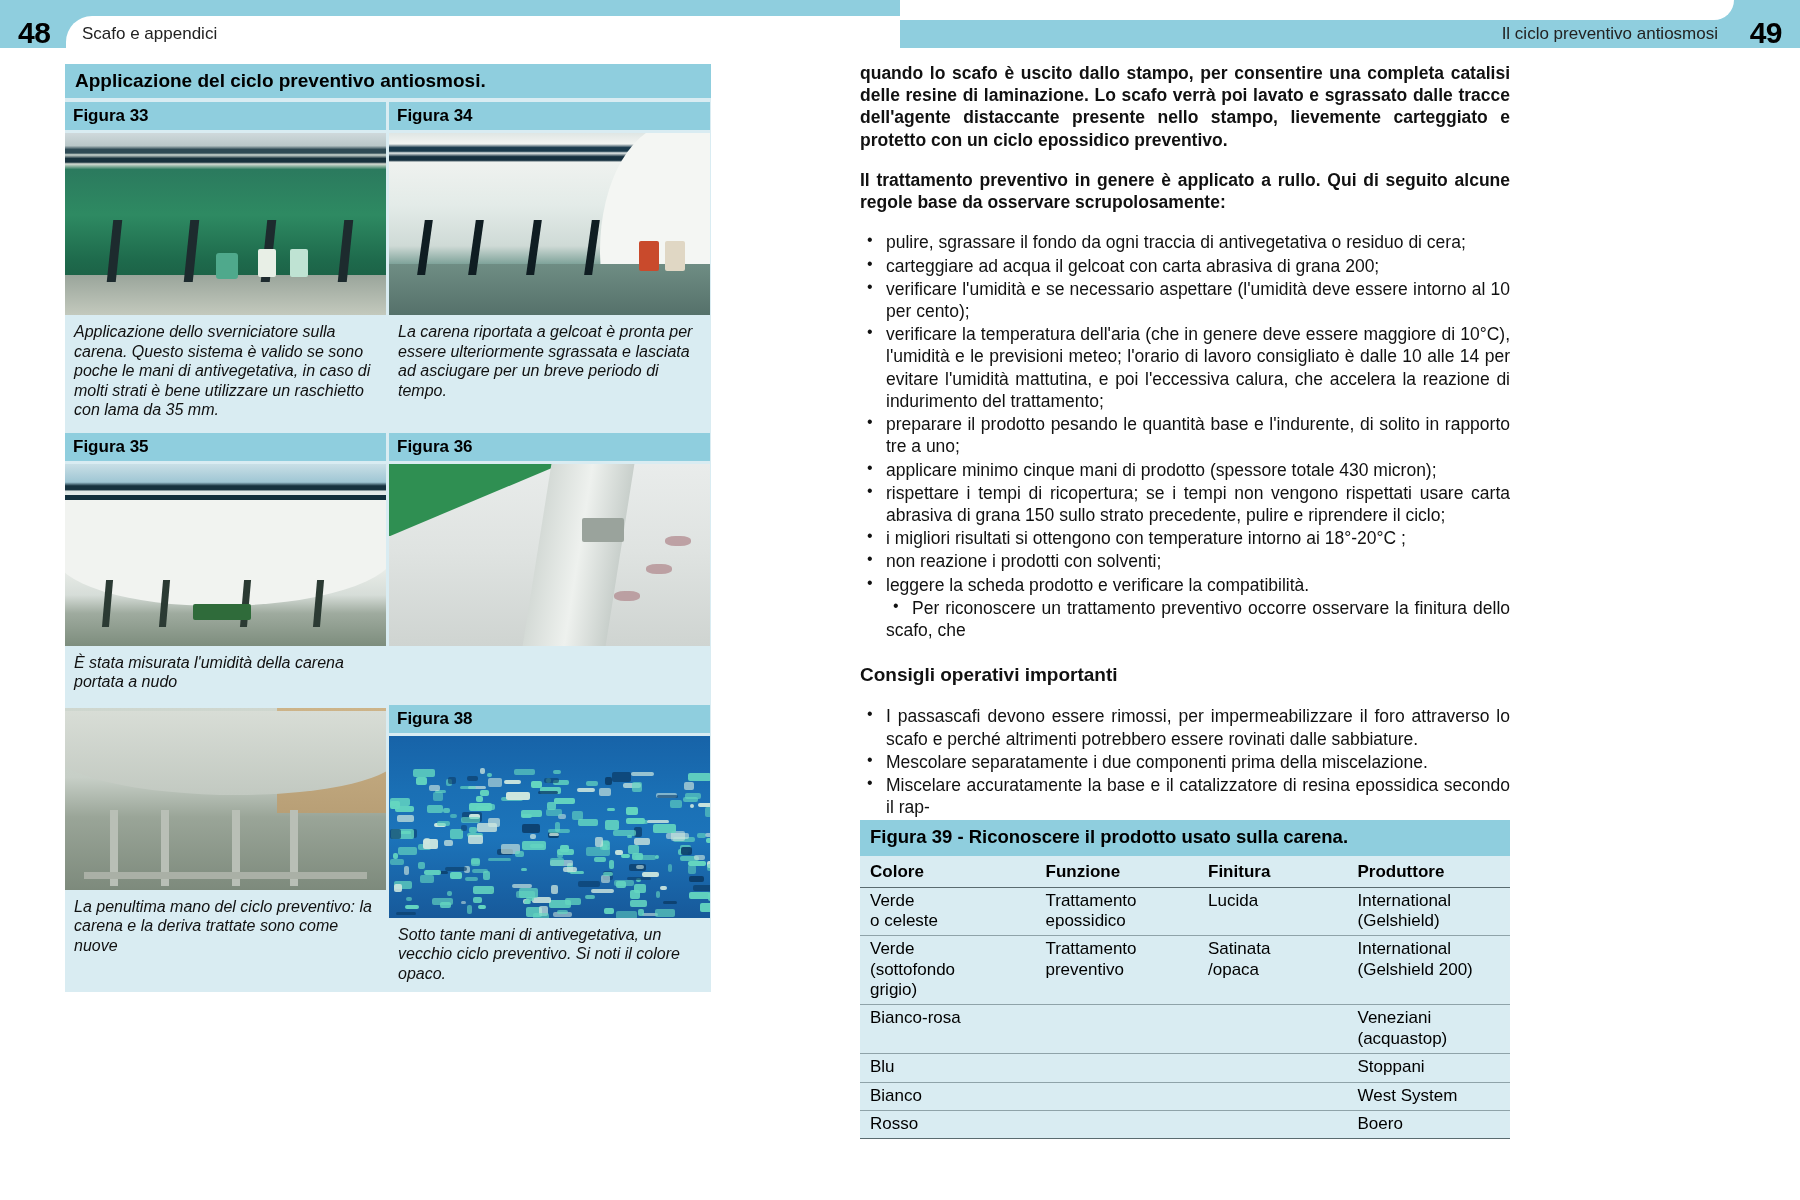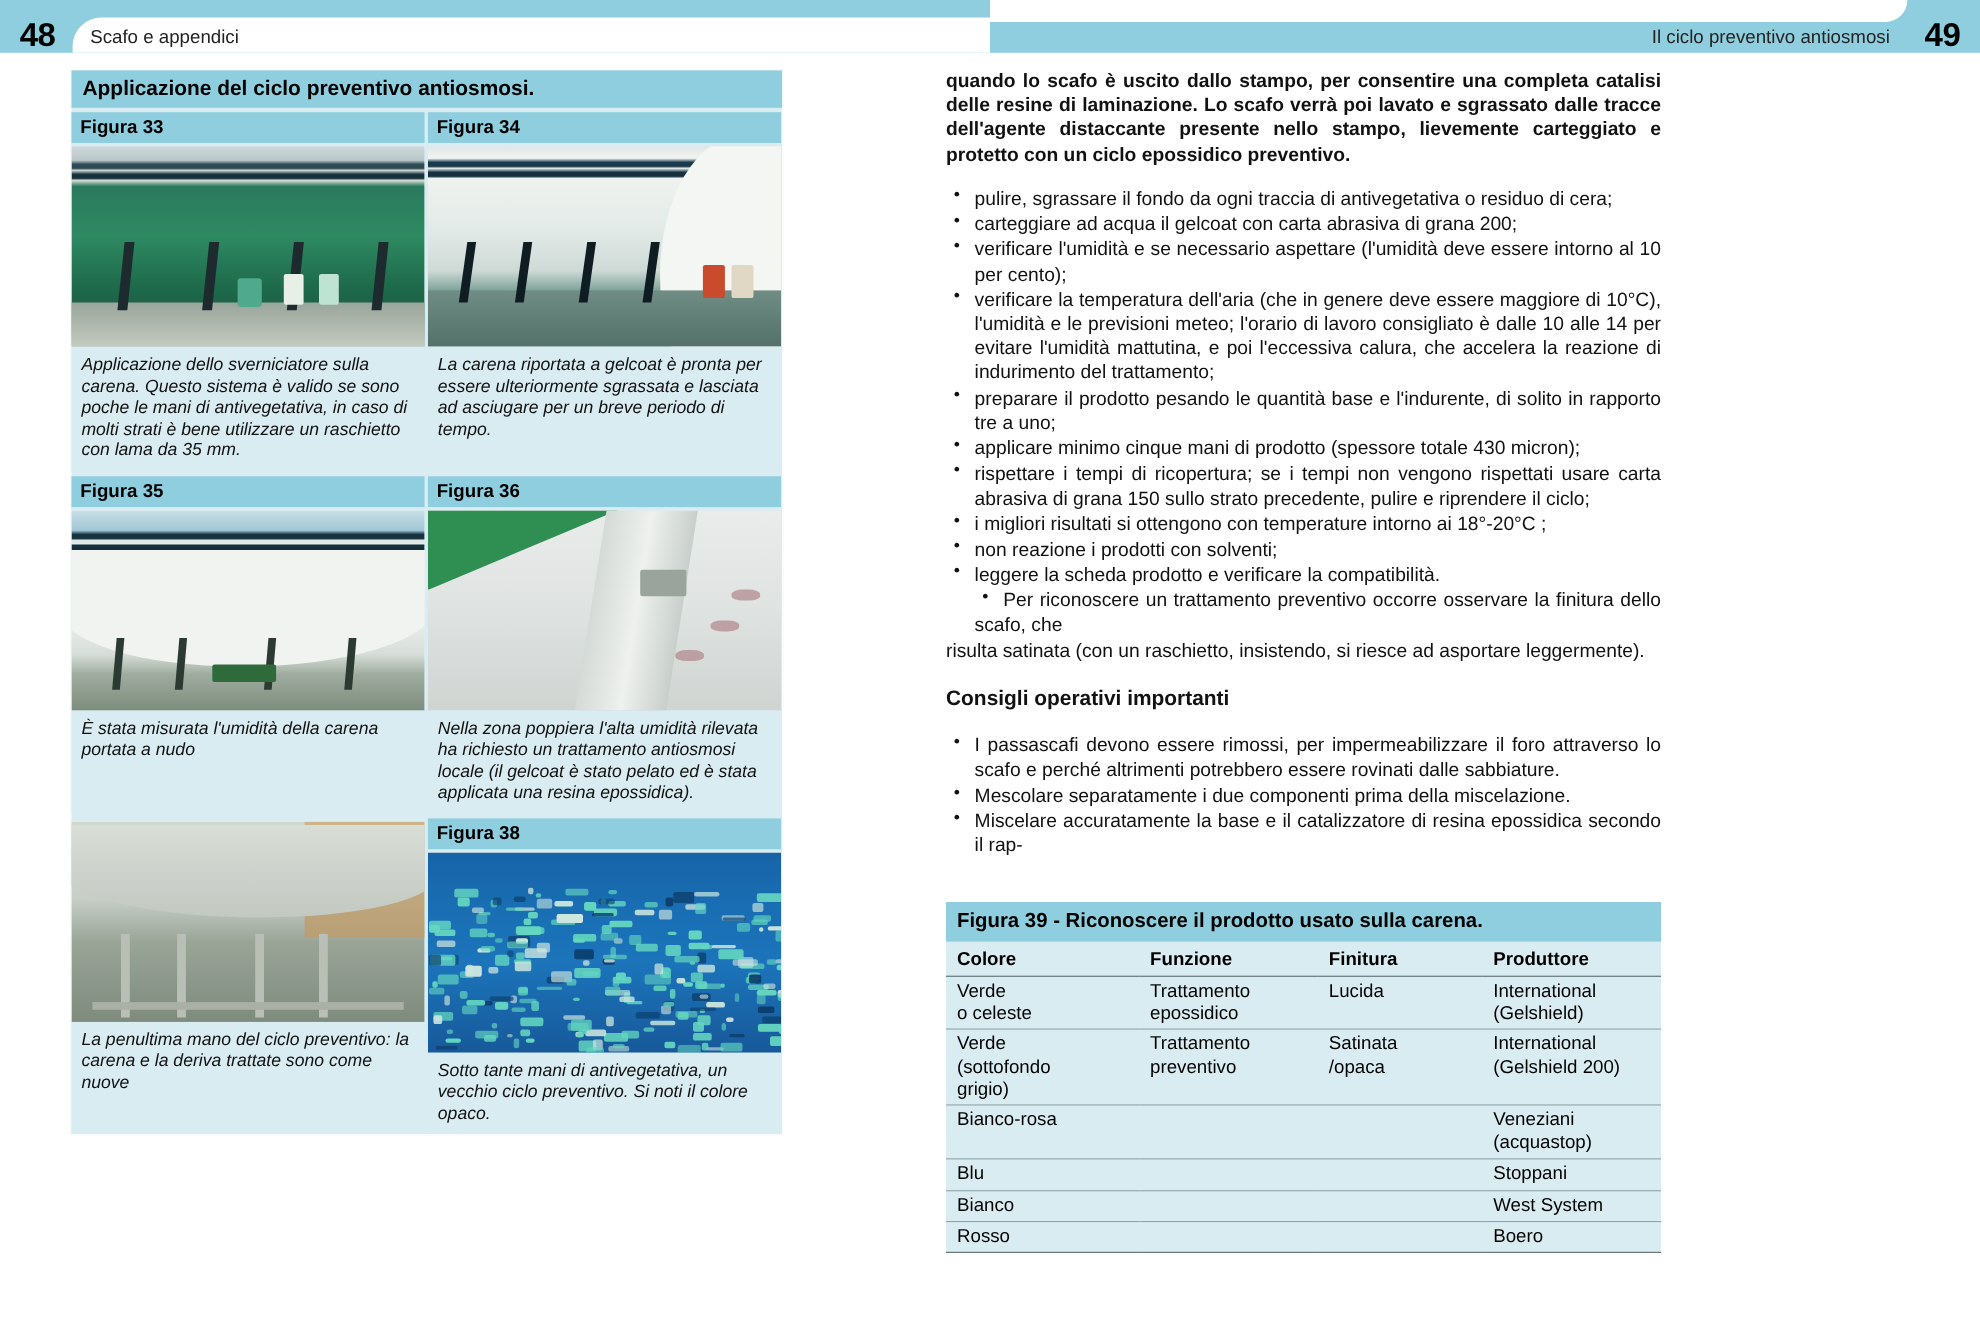--- a/index.html
+++ b/index.html
@@ -328,21 +328,20 @@
       <div class="fig-photo">
         <div class="ph p36">
           <div class="greenpatch"></div>
           <div class="keel"></div>
           <div class="fitting"></div>
           <div class="rust" style="left:80%; top:55%"></div>
           <div class="rust" style="left:70%; top:70%"></div>
           <div class="rust" style="left:86%; top:40%"></div>
         </div>
       </div>
-      <div class="fig-caption">Nella zona poppiera l'alta umidità rilevata ha richiesto un trattamento antiosmosi locale (il gelcoat è stato pelato ed è stata applicata una resina epossidica).</div>
     </div>
   </div>
 
   <div class="fig-row">
     <div class="fig-cell">
       <div class="fig-photo">
         <div class="ph p37">
           <div class="bldg"></div>
           <div class="hull"></div>
           <div class="cradle" style="left:14%"></div>
@@ -581,35 +580,35 @@
             <div class="flake" style="width: 7.85622px; height: 6.83896px; left: 8.89618%; top: 69.5741%; opacity: 0.7;"></div>
           </div>
       </div>
       <div class="fig-caption">Sotto tante mani di antivegetativa, un vecchio ciclo preventivo. Si noti il colore opaco.</div>
     </div>
   </div>
 </div>
 
 <div id="right-col">
   <p>quando lo scafo è uscito dallo stampo, per consentire una completa catalisi delle resine di laminazione. Lo scafo verrà poi lavato e sgrassato dalle tracce dell'agente distaccante presente nello stampo, lievemente carteggiato e protetto con un ciclo epossidico preventivo.</p>
+  <p>Il trattamento preventivo in genere è applicato a rullo. Qui di seguito alcune regole base da osservare scrupolosamente:</p>
 
   <ul class="bullets">
     <li>pulire, sgrassare il fondo da ogni traccia di antivegetativa o residuo di cera;</li>
     <li>carteggiare ad acqua il gelcoat con carta abrasiva di grana 200;</li>
     <li>verificare l'umidità e se necessario aspettare (l'umidità deve essere intorno al 10 per cento);</li>
     <li>verificare la temperatura dell'aria (che in genere deve essere maggiore di 10°C), l'umidità e le previsioni meteo; l'orario di lavoro consigliato è dalle 10 alle 14 per evitare l'umidità mattutina, e poi l'eccessiva calura, che accelera la reazione di indurimento del trattamento;</li>
     <li>preparare il prodotto pesando le quantità base e l'indurente, di solito in rapporto tre a uno;</li>
     <li>applicare minimo cinque mani di prodotto (spessore totale 430 micron);</li>
     <li>rispettare i tempi di ricopertura; se i tempi non vengono rispettati usare carta abrasiva di grana 150 sullo strato precedente, pulire e riprendere il ciclo;</li>
     <li>i migliori risultati si ottengono con temperature intorno ai 18°-20°C ;</li>
     <li>non reazione i prodotti con solventi;</li>
     <li>leggere la scheda prodotto e verificare la compatibilità.</li>
     <li class="noindent-cont">Per riconoscere un trattamento preventivo occorre osservare la finitura dello scafo, che</li>
   </ul>
-  <div class="tail-line">risulta satinata (con un raschietto, insistendo, si riesce ad asportare leggermente).</div>
 
   <div class="section-head">Consigli operativi importanti</div>
 
   <ul class="bullets">
     <li>I passascafi devono essere rimossi, per impermeabilizzare il foro attraverso lo scafo e perché altrimenti potrebbero essere rovinati dalle sabbiature.</li>
     <li>Mescolare separatamente i due componenti prima della miscelazione.</li>
     <li>Miscelare accuratamente la base e il catalizzatore di resina epossidica secondo il rap-</li>
   </ul>
 </div>
 

